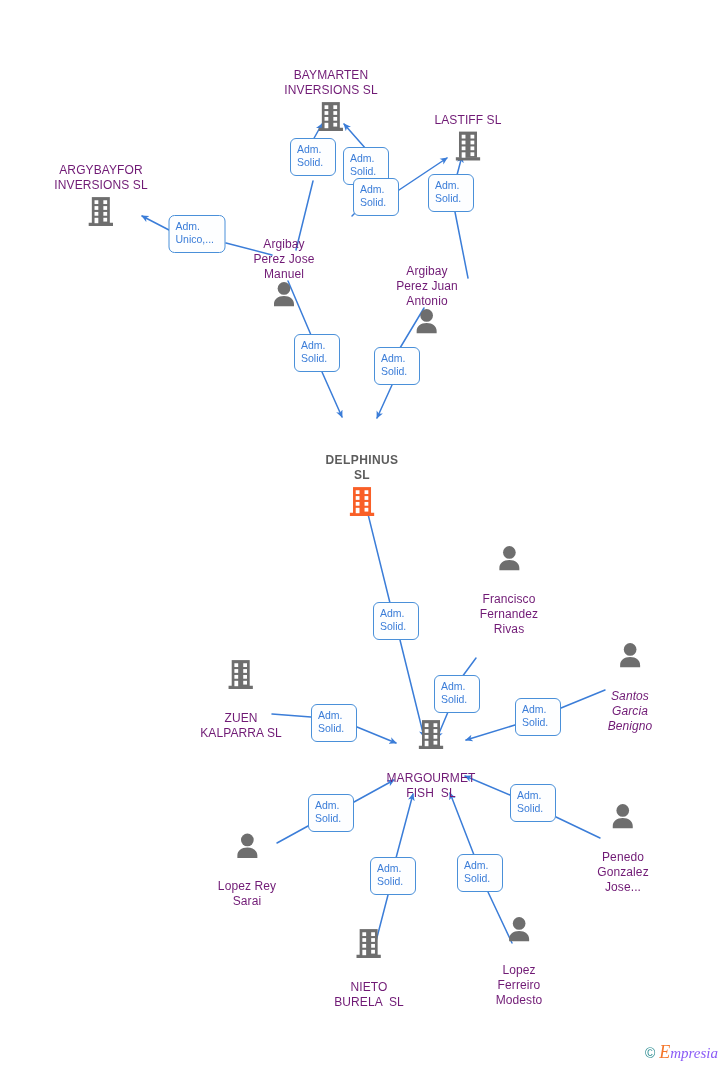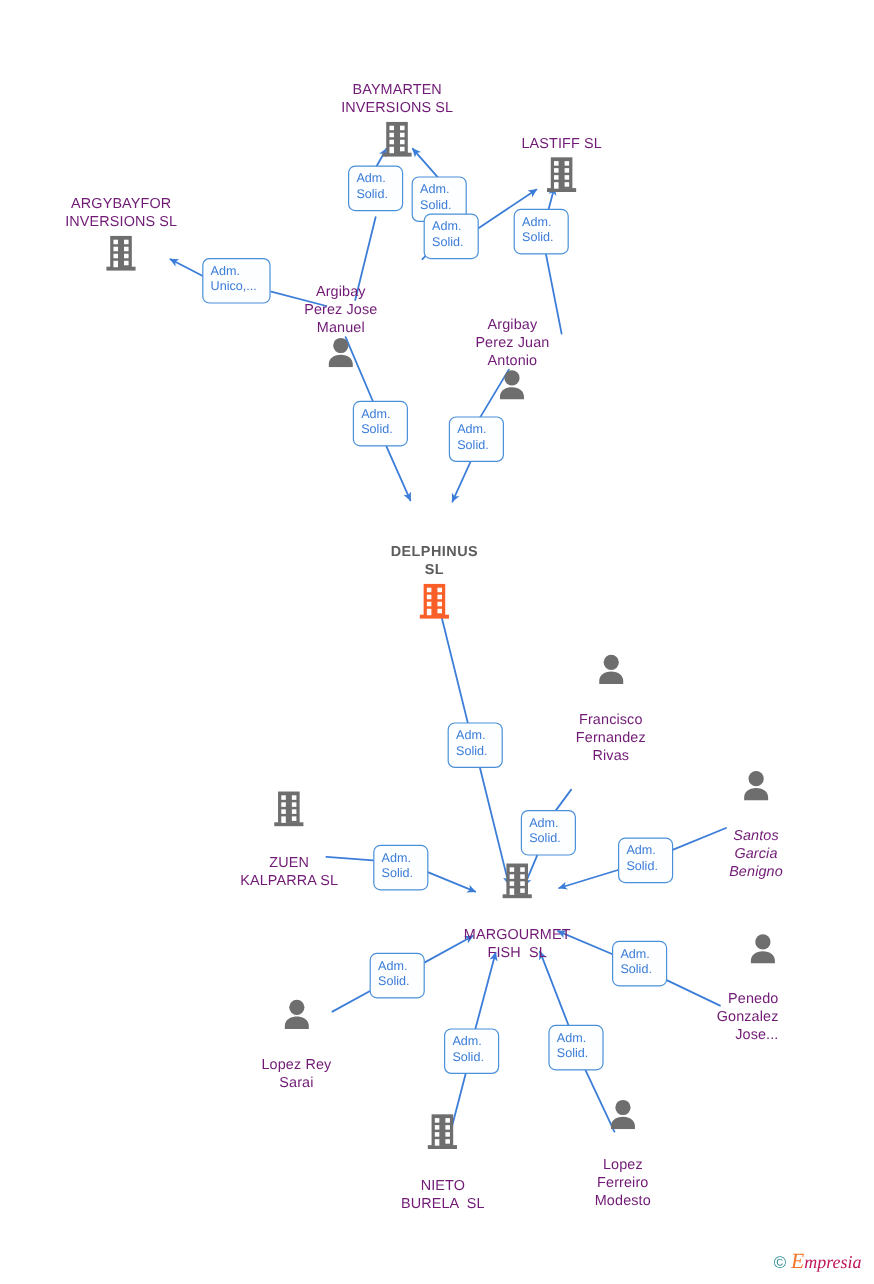--- a/index.html
+++ b/index.html
@@ -38,21 +38,21 @@
 
   
   #watermark{
     position:absolute;right:10px;bottom:8px;
     display:flex;align-items:center;gap:4px;
     font-size:15px;line-height:18px;
   }
   #watermark .c{color:#2f8f94;font-size:14px;}
   #watermark .brand{font-family:"Liberation Serif","DejaVu Serif",serif;font-style:italic;}
   #watermark .brand .e{color:#f5762a;font-size:18px;}
-  #watermark .brand .rest{color:#be185d;font-size:15px;}
+  #watermark .brand .rest{color:#8b5cf6;font-size:15px;}
 </style>
 </head>
 <body>
 
 <svg id="graph" viewBox="0 0 728 1070" xmlns="http://www.w3.org/2000/svg">
   <defs>
     <marker id="ar" viewBox="0 0 10 10" refX="8.5" refY="5" markerWidth="5.2" markerHeight="5.2" orient="auto-start-reverse">
       <path d="M0,0.6 L9.6,5 L0,9.4 L2.6,5 Z" fill="#3b7dd8"></path>
     </marker>
   </defs>
@@ -243,21 +243,21 @@
             <rect x="17.8" y="11" width="4.2" height="4.2"></rect>
             <rect x="8" y="17.5" width="4.2" height="4.2"></rect>
             <rect x="17.8" y="17.5" width="4.2" height="4.2"></rect>
             <rect x="8" y="24" width="4.2" height="6"></rect>  
             <rect x="17.8" y="24" width="4.2" height="4.2"></rect>
           </g>
         </svg></span>
       <span class="caption">MARGOURMET
 FISH  SL</span>
     </div>
-    <div class="node person cap-bot" style="left: 623px; top: 824px; text-align: right;">
+    <div class="node person cap-bot" style="left: 623px; top: 849px;">
       <span class="icon"><svg width="27" height="25" viewBox="0 0 28 26" xmlns="http://www.w3.org/2000/svg">
           <circle cx="14" cy="7.2" r="6.6" fill="#6e6e6e"></circle>
           <path d="M14 15.2c-6.3 0-10.4 3.6-10.4 8.1V26h20.8v-2.7c0-4.5-4.1-8.1-10.4-8.1z" fill="#6e6e6e"></path>
         </svg></span>
       <span class="caption">Penedo
 Gonzalez
 Jose...</span>
     </div>
     <div class="node person cap-bot" style="left: 247px; top: 871px;">
       <span class="icon"><svg width="27" height="25" viewBox="0 0 28 26" xmlns="http://www.w3.org/2000/svg">

